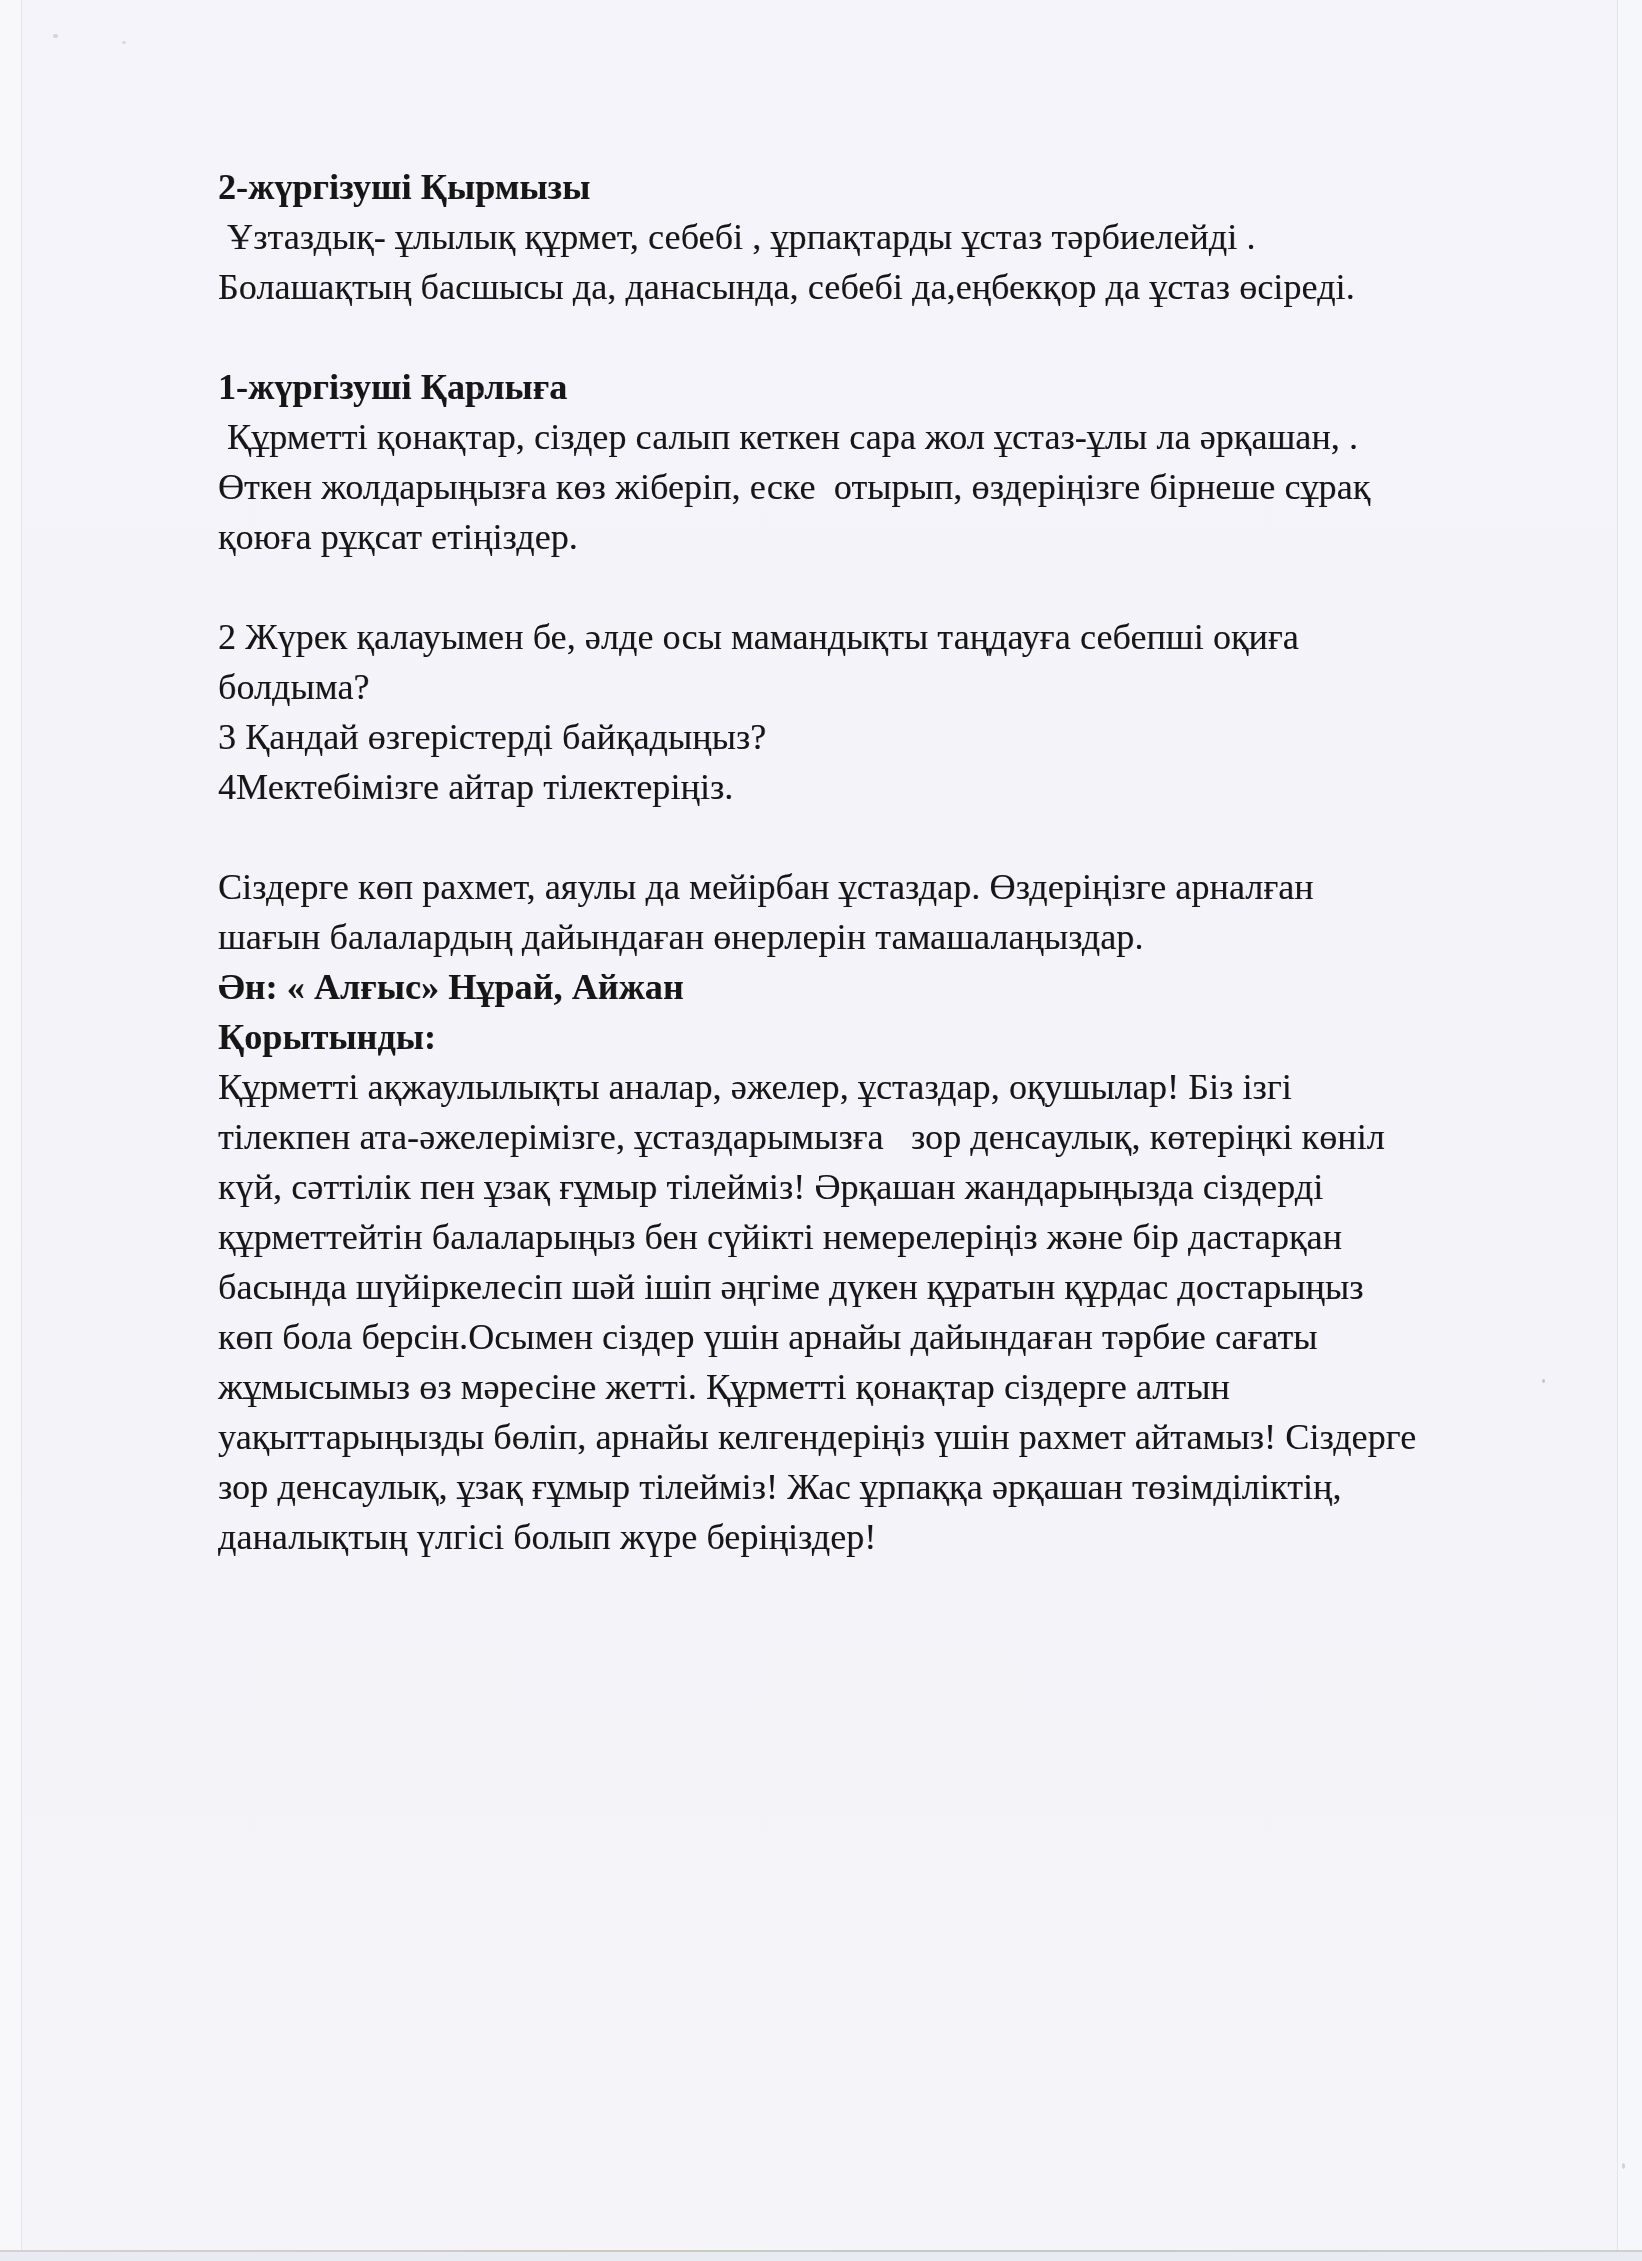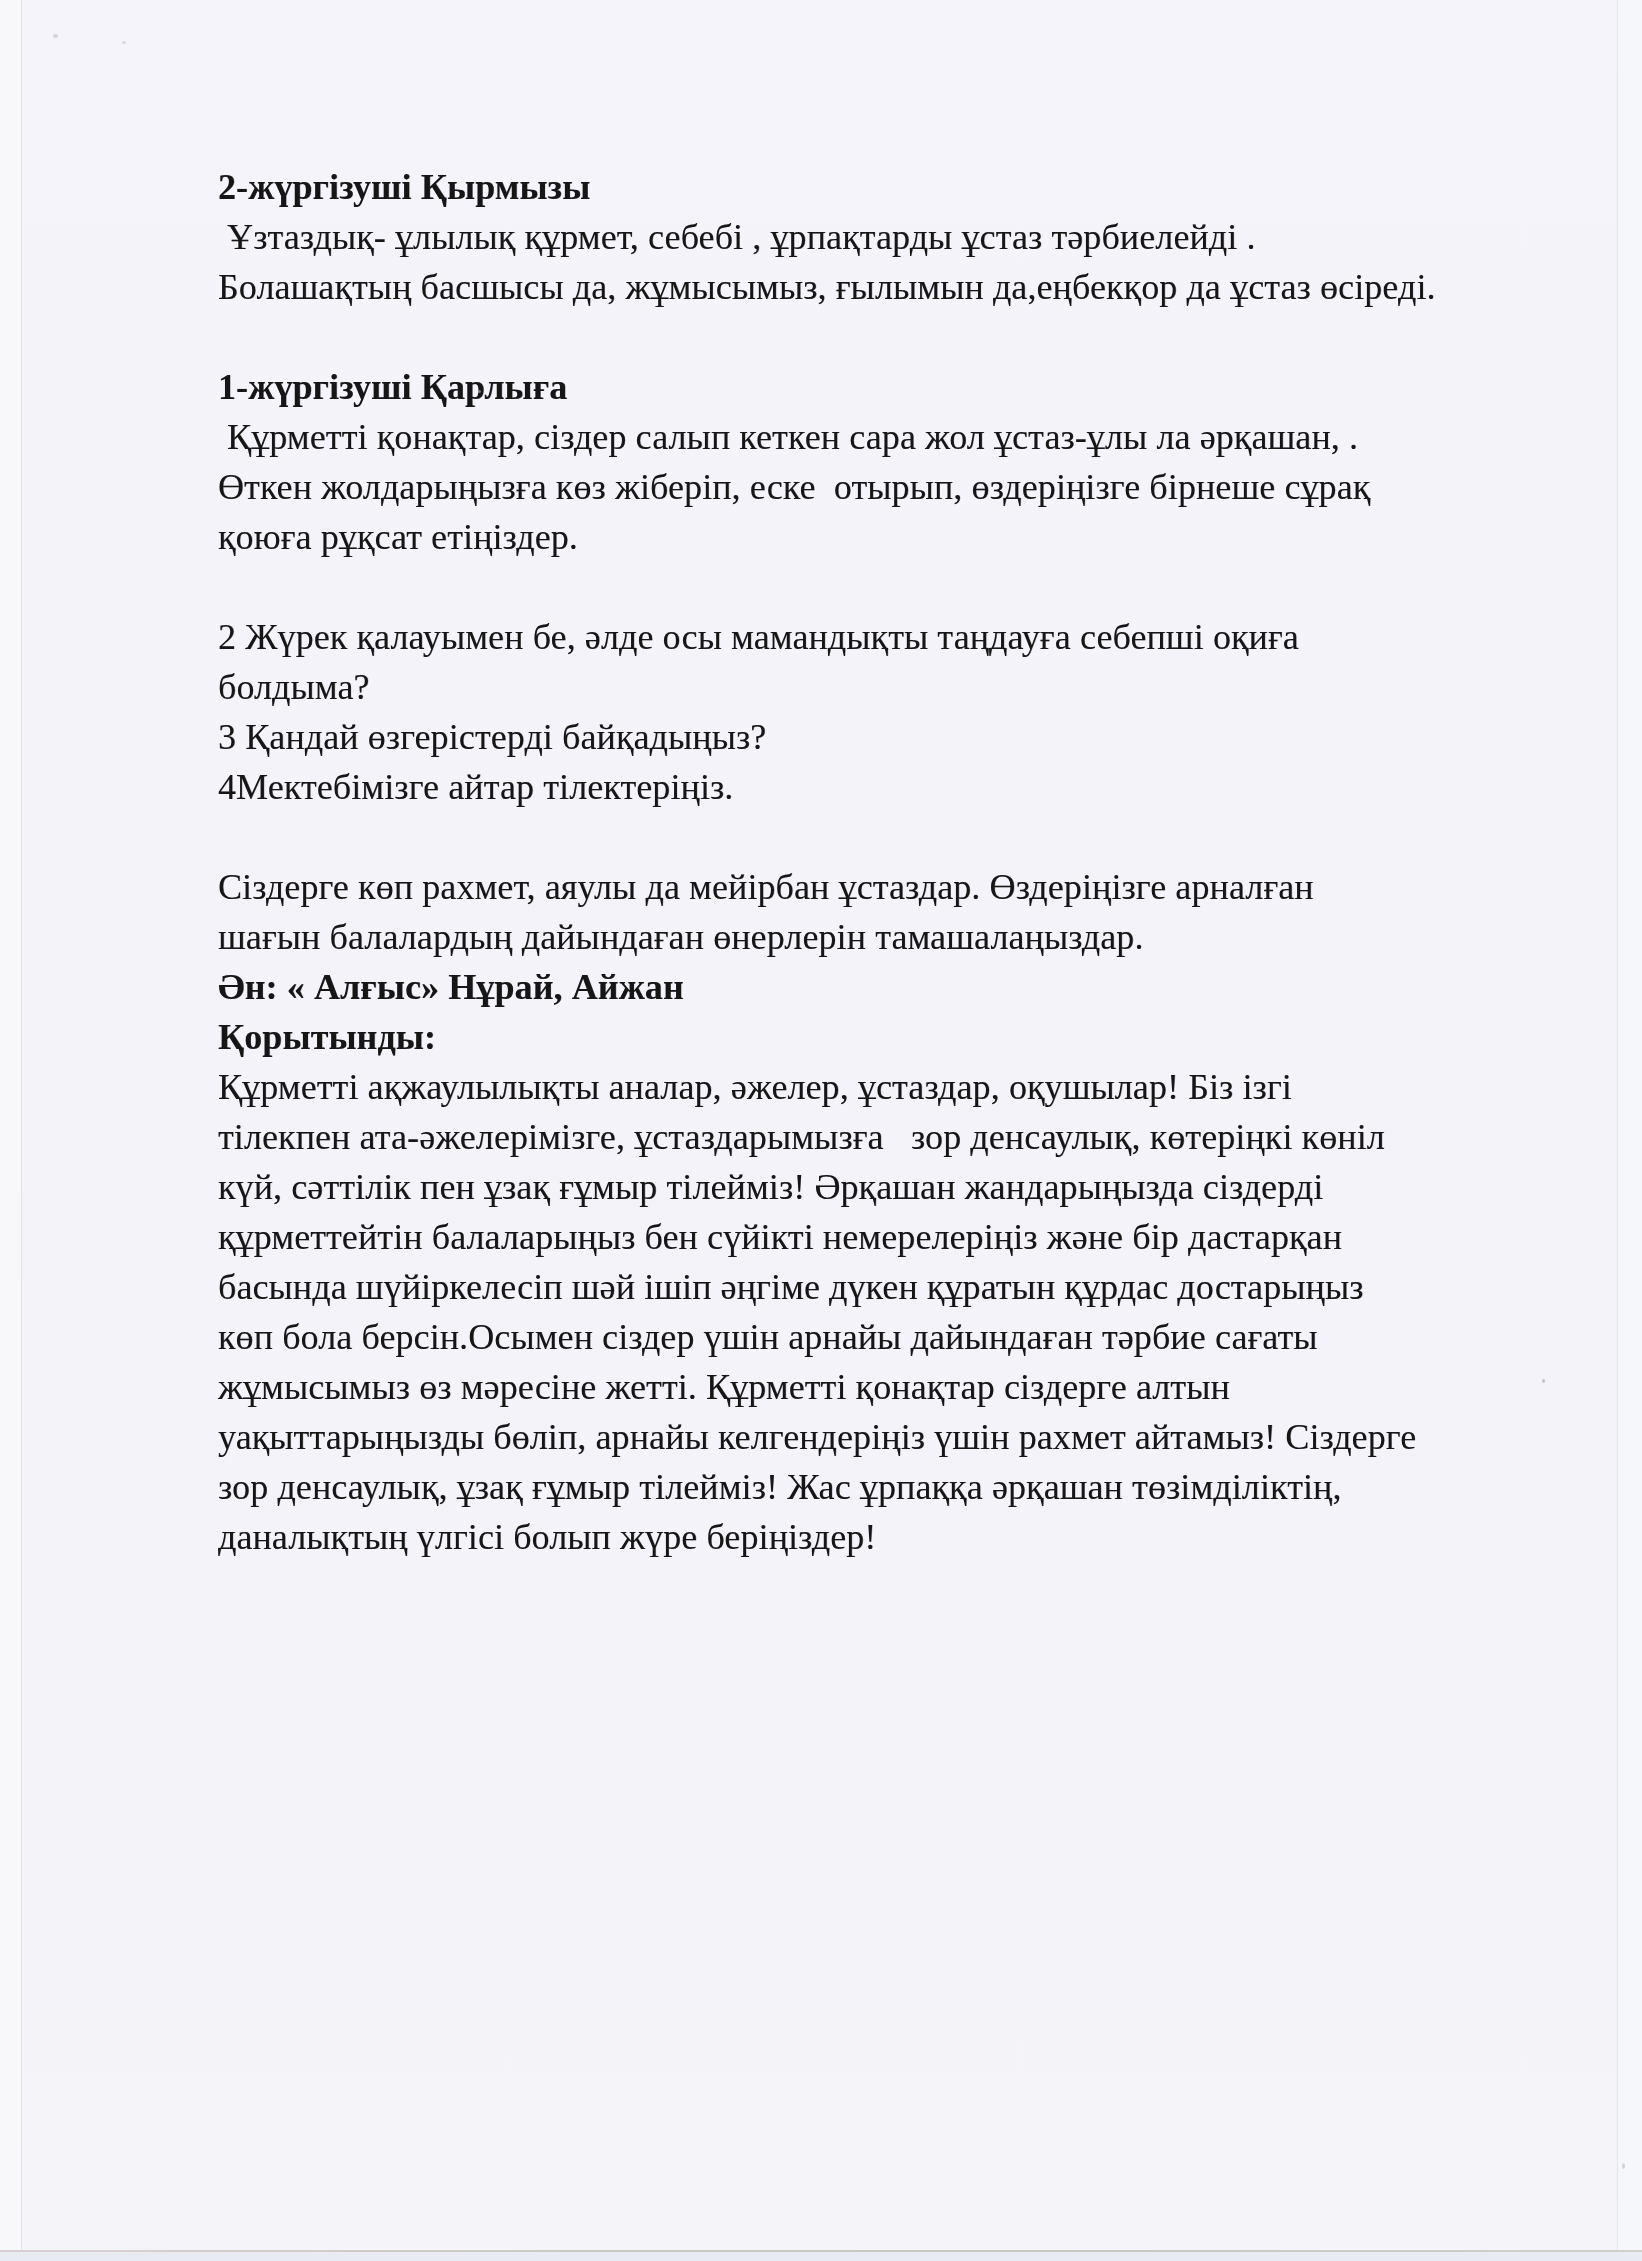--- a/index.html
+++ b/index.html
@@ -86,21 +86,21 @@
 </head>
 <body>
 
 <div class="paper">
   <div class="edge-left"></div>
   <div class="edge-right"></div>
 
   <div class="text-block" id="text-block">
       <div class="line bold">2-жүргізуші Қырмызы</div>
       <div class="line normal"> Ұзтаздық- ұлылық құрмет, себебі , ұрпақтарды ұстаз тәрбиелейді .</div>
-      <div class="line normal">Болашақтың басшысы да, жұмысымыз, ғылымын да,еңбекқор да ұстаз өсіреді.</div>
+      <div class="line normal">Болашақтың басшысы да, данасында, себебі да,еңбекқор да ұстаз өсіреді.</div>
       <div class="line blank"></div>
       <div class="line bold">1-жүргізуші Қарлыға</div>
       <div class="line normal"> Құрметті қонақтар, сіздер салып кеткен сара жол ұстаз-ұлы ла әрқашан, .</div>
       <div class="line normal">Өткен жолдарыңызға көз жіберіп, еске  отырып, өздеріңізге бірнеше сұрақ</div>
       <div class="line normal">қоюға рұқсат етіңіздер.</div>
       <div class="line blank"></div>
       <div class="line normal">2 Жүрек қалауымен бе, әлде осы мамандықты таңдауға себепші оқиға</div>
       <div class="line normal">болдыма?</div>
       <div class="line normal">3 Қандай өзгерістерді байқадыңыз?</div>
       <div class="line normal">4Мектебімізге айтар тілектеріңіз.</div>

